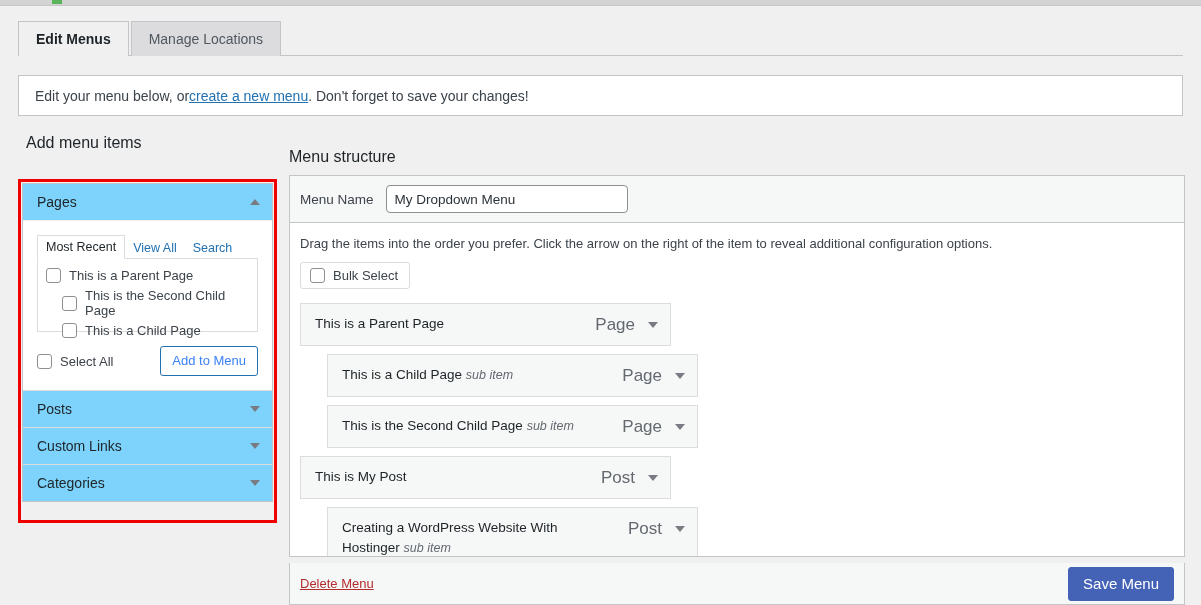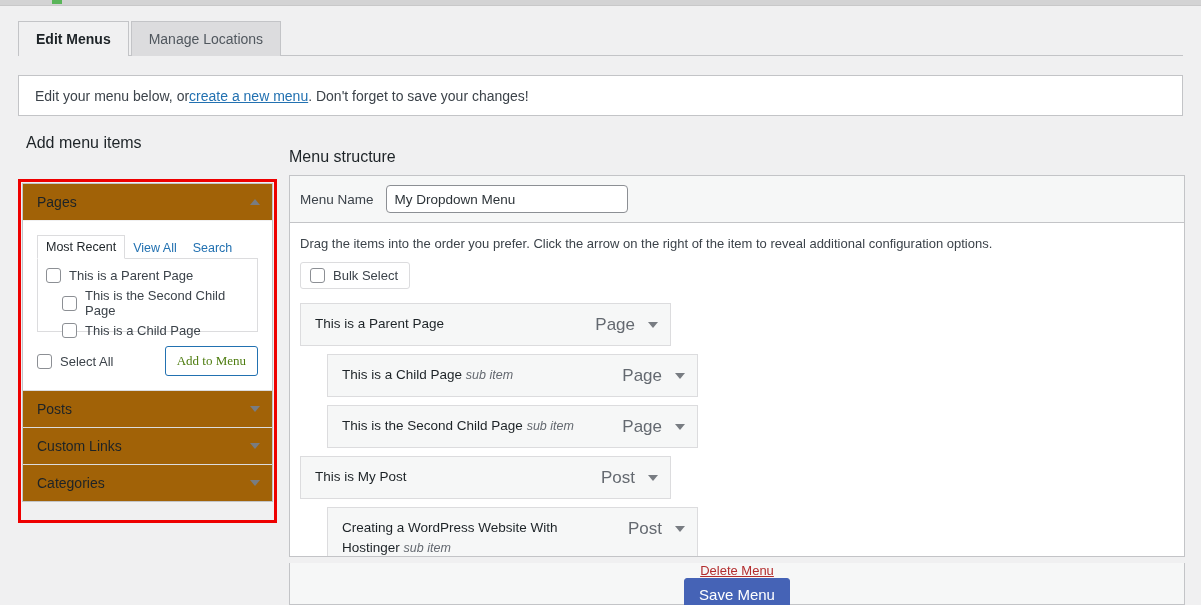--- a/index.html
+++ b/index.html
@@ -101,21 +101,21 @@
     pointer-events: none;
     z-index: 20;
   }
 
   .accordion-head {
     height: 37px;
     display: flex; align-items: center; justify-content: space-between;
     padding: 0 12px 0 14px;
     font-size: 14px;
     color: #1d2327;
-    background: #a16207;
+    background: #7dd3fc;
   }
   .accordion-head.first { border-bottom: 1px solid #f0f0f1; }
   .accordion-sep { border-top: 1px solid #dcdcde; }
 
   .caret {
     width: 0; height: 0;
     border-left: 5px solid transparent;
     border-right: 5px solid transparent;
   }
   .caret.up { border-bottom: 6px solid #787c82; }
@@ -168,26 +168,26 @@
   }
 
   .select-row {
     display: flex; align-items: center; justify-content: space-between;
     margin-top: 14px;
   }
   .select-all { display: flex; align-items: center; font-size: 13px; }
   .btn-secondary {
     background: #ffffff;
     border: 1px solid #2271b1;
-    color: #4d7c0f;
+    color: #3b82f6;
     border-radius: 3px;
     font-size: 13px;
     padding: 5px 11px;
     line-height: 1.4;
-    font-family: Liberation Serif, serif;
+    font-family: Liberation Sans, sans-serif;
     cursor: pointer;
   }
 
   
   .struct-panel {
     position: absolute; left: 289px; top: 175px;
     width: 896px; height: 382px;
     background: #ffffff;
     border: 1px solid #c3c4c7;
   }
@@ -262,21 +262,20 @@
 
   
   .footer {
     position: absolute; left: 289px; top: 563px;
     width: 896px; height: 42px;
     background: #f6f7f7;
     border: 1px solid #c3c4c7;
     border-top: none;
     display: flex; align-items: center; justify-content: space-between;
     padding: 0 10px 0 10px;
-    flex-direction: column;
   }
   .delete-link {
     color: #b32d2e;
     font-size: 13px;
     text-decoration: underline;
     cursor: pointer;
   }
   .btn-primary {
     background: #4563b6;
     border: 1px solid #22c55e;

